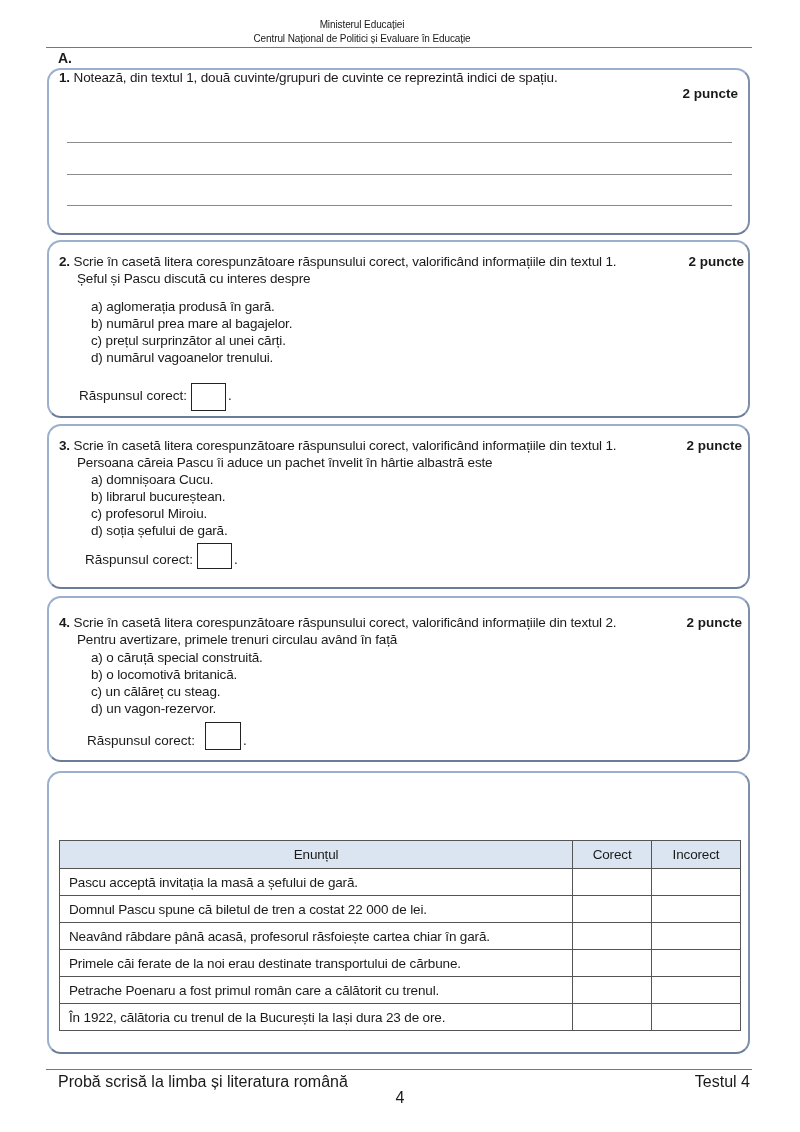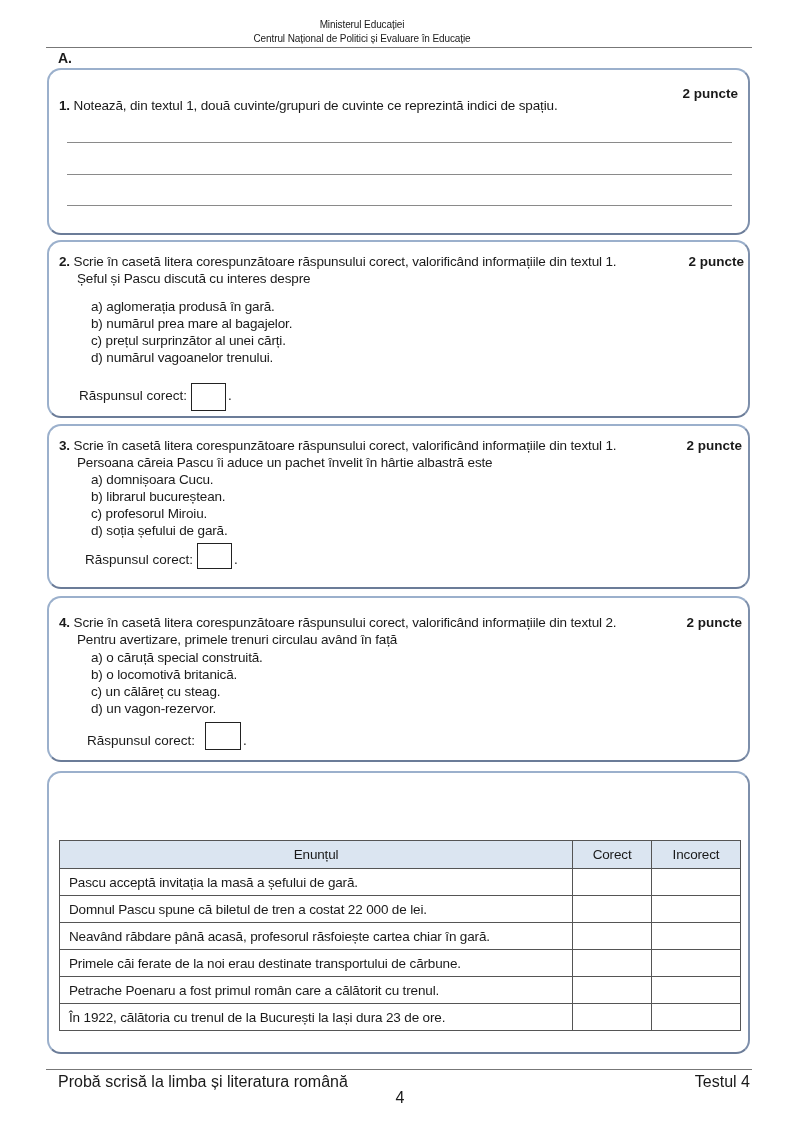--- a/index.html
+++ b/index.html
@@ -47,21 +47,21 @@
 <body>
 
 <div class="abs header">
   <div>Ministerul Educației</div>
   <div>Centrul Național de Politici și Evaluare în Educație</div>
 </div>
 <div class="abs hr" style="top:47px;"></div>
 <div class="abs section-letter">A.</div>
 
 <div class="abs box" style="top:68px; height:167px;">
-  <div class="abs qtext" style="left:10px; top:28px;">
+  <div class="abs qtext" style="left:10px; top:0;">
     <span class="qnum">1.</span>
     <span>Notează, din textul 1, două cuvinte/grupuri de cuvinte ce reprezintă indici de spațiu.</span>
   </div>
   <div class="abs points" style="right:10px; top:16px;">2 puncte</div>
   <div class="abs write-line" style="left:18px; right:16px; top:72px;"></div>
   <div class="abs write-line" style="left:18px; right:16px; top:104px;"></div>
   <div class="abs write-line" style="left:18px; right:16px; top:135px;"></div>
 </div>
 
 <div class="abs box" style="top:240px; height:178px;">

